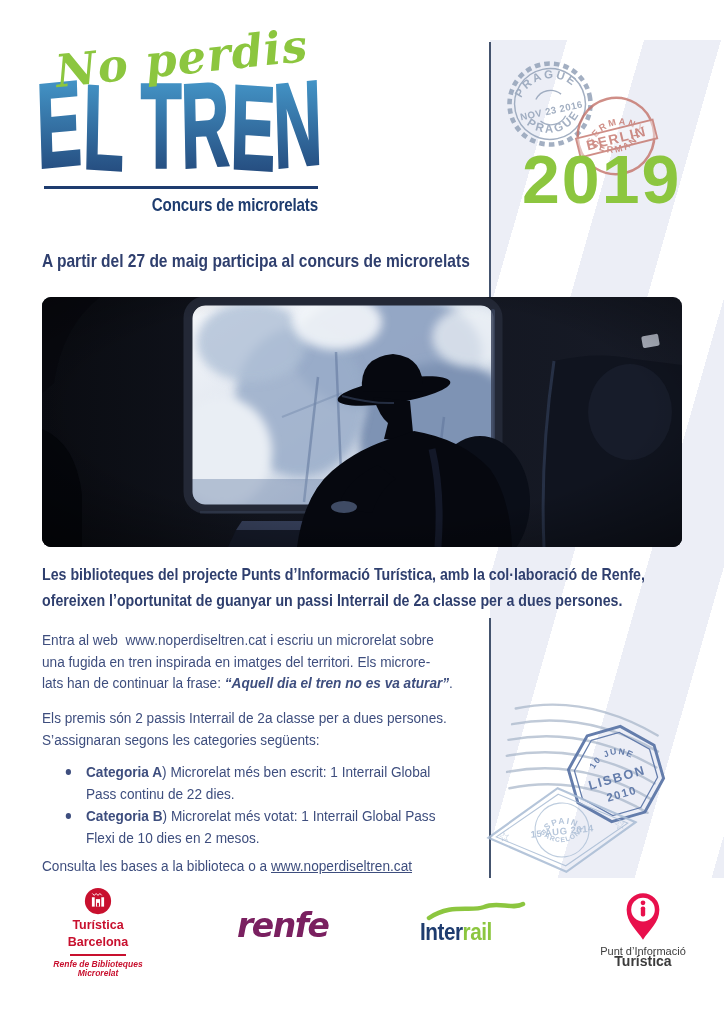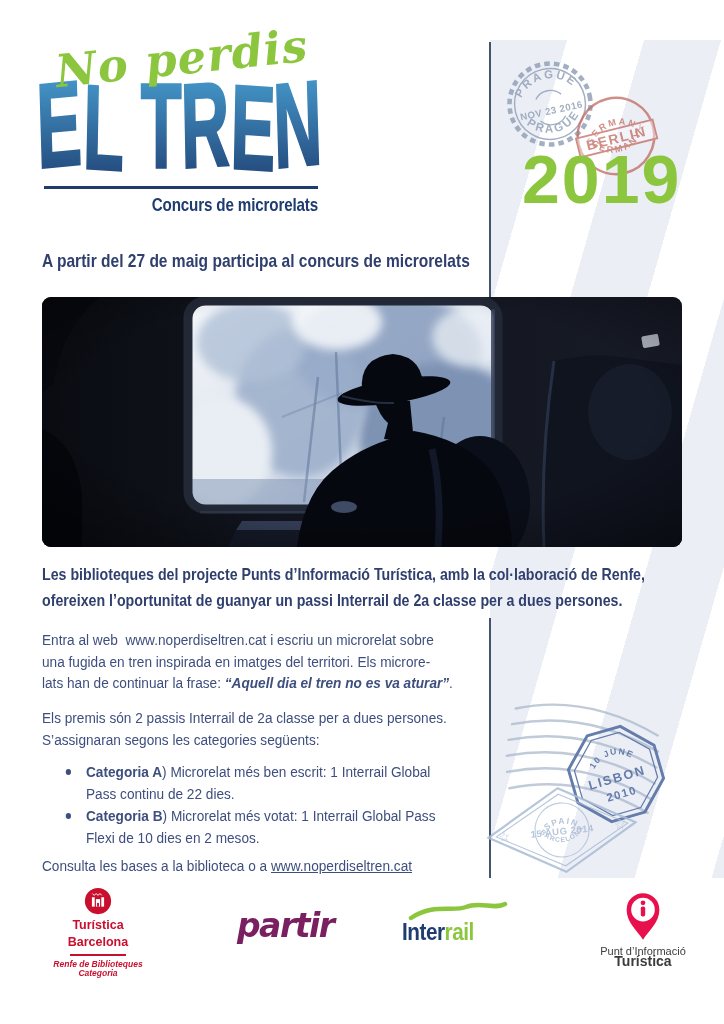--- a/index.html
+++ b/index.html
@@ -67,21 +67,21 @@
   .scs{font-size:13px;fill:var(--stamplight);text-anchor:middle;}
 
   
   .logo-diputacio{left:40px;top:886px;width:116px;text-align:center;}
   .dip-emblem{width:30px;height:30px;margin:0 auto;display:block;}
   .dip-name{font-size:12.5px;font-weight:700;color:var(--red);line-height:13.5px;margin-top:3px;}
   .dip-rule{width:56px;height:1.5px;background:var(--red);margin:5px auto 4px;}
   .dip-net{font-size:8.5px;font-style:italic;font-weight:600;color:var(--red);line-height:9.5px;}
   .logo-renfe{left:237px;top:906px;font-family:"DejaVu Sans",sans-serif;font-size:33px;font-weight:700;
               font-style:italic;color:var(--purple);letter-spacing:-1.5px;}
-  .logo-interrail{left:402px;top:899px;width:110px;text-align:left;}
+  .logo-interrail{left:420px;top:899px;width:110px;text-align:left;}
   .ir-swoosh{width:100px;height:22px;display:block;margin-left:6px;}
   .ir-text{font-size:23px;font-weight:700;letter-spacing:-.5px;transform:scaleX(.9);transform-origin:0 0;
            white-space:nowrap;line-height:22px;}
   .ir-blue{color:var(--navy);}
   .ir-green{color:var(--green);}
   .logo-pit{left:588px;top:890px;width:110px;text-align:center;}
   .pit-pin{width:40px;height:52px;display:block;margin:0 auto;}
   .pit-l1{font-size:11px;color:var(--pitgrey);margin-top:4px;line-height:10px;}
   .pit-l2{font-size:14px;font-weight:700;color:var(--pitgrey);line-height:10px;}
 </style>
@@ -278,24 +278,24 @@
       <path d="M10 8 l2 2 l2 -2 l2 2 l2 -2 l2 2" stroke="#fff" stroke-width="1" fill="none"></path>
       <rect x="9.5" y="12" width="3" height="10" fill="#fff"></rect>
       <rect x="19.5" y="12" width="3" height="10" fill="#fff"></rect>
       <rect x="13.8" y="14" width="4.4" height="8" fill="#fff"></rect>
       <rect x="15" y="18" width="2" height="4" fill="var(--red)"></rect>
     </svg>
     <div class="dip-name">Turística</div>
     <div class="dip-name">Barcelona</div>
     <div class="dip-rule"></div>
     <div class="dip-net">Renfe de Biblioteques</div>
-    <div class="dip-net">Categoria</div>
+    <div class="dip-net">Microrelat</div>
   </div>
 
-  <div class="abs logo-renfe">partir</div>
+  <div class="abs logo-renfe">renfe</div>
 
   <div class="abs logo-interrail">
     <svg class="ir-swoosh" viewBox="0 0 100 22">
       <path d="M3,19 C25,4 45,13 58,8 C72,2 86,11 97,5" fill="none" stroke="var(--green)" stroke-width="4.5" stroke-linecap="round"></path>
     </svg>
     <div class="ir-text">
       <span class="ir-blue">Inter</span><span class="ir-green">rail</span>
     </div>
   </div>
 

